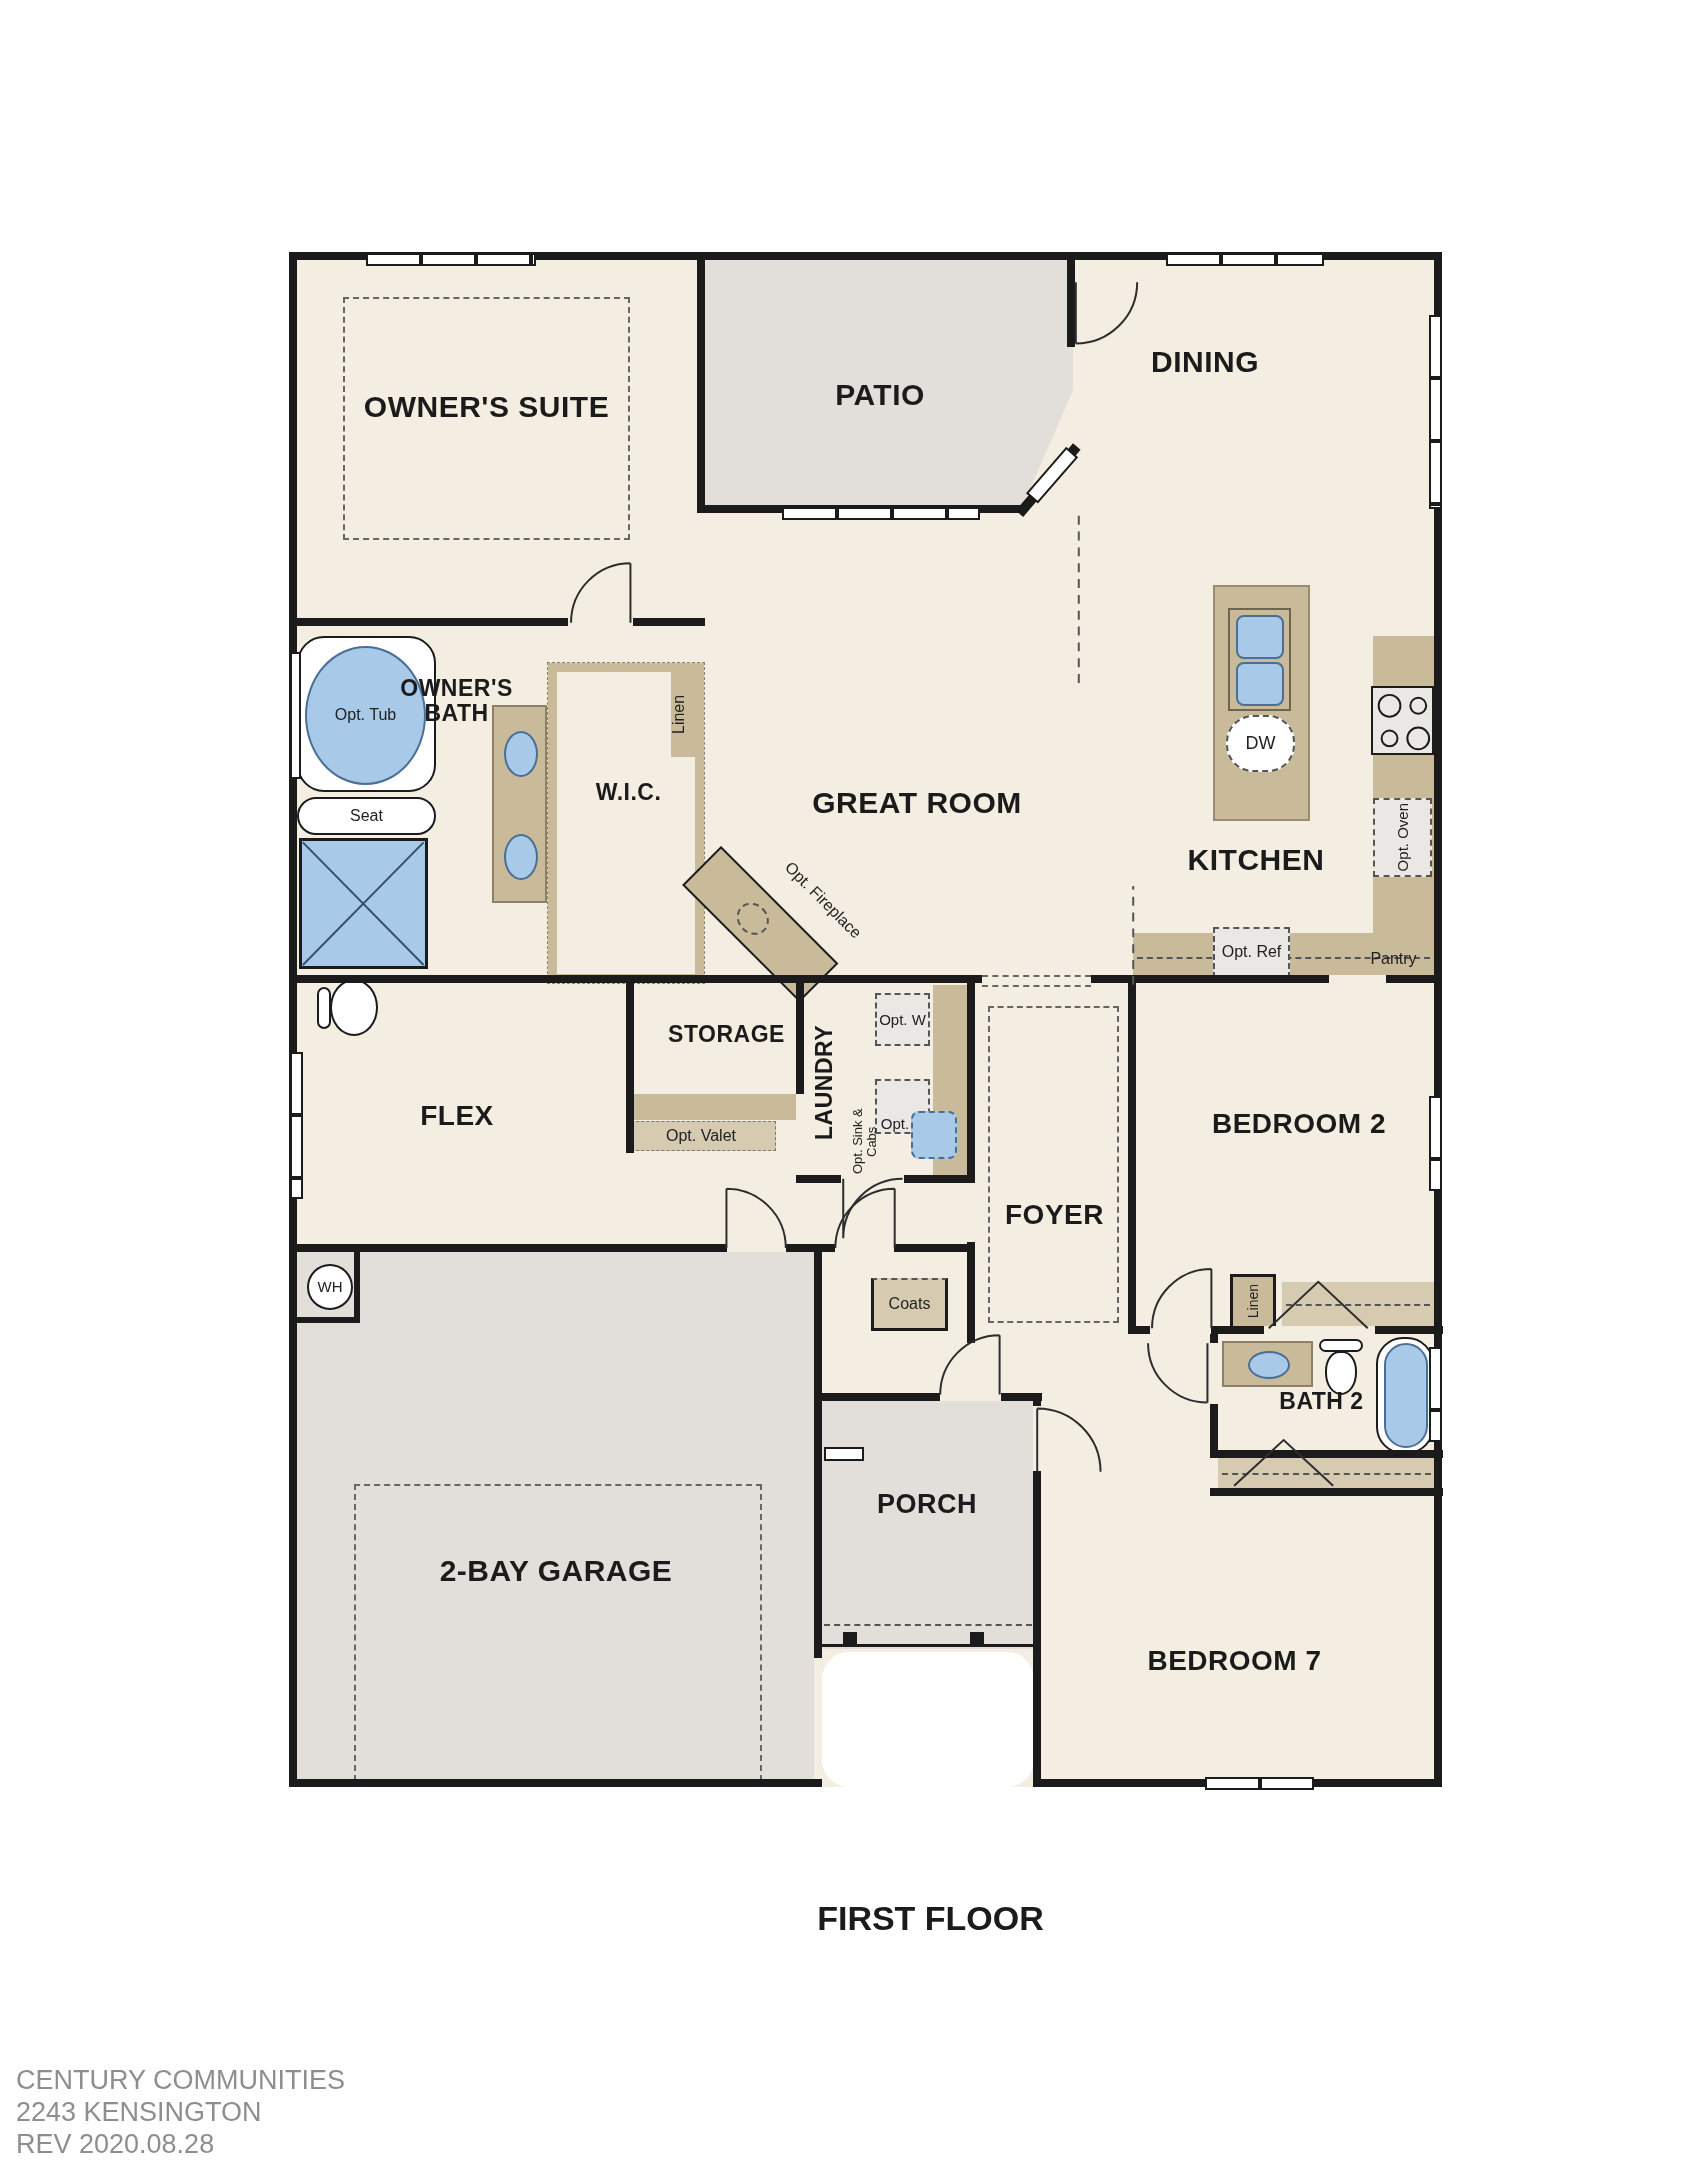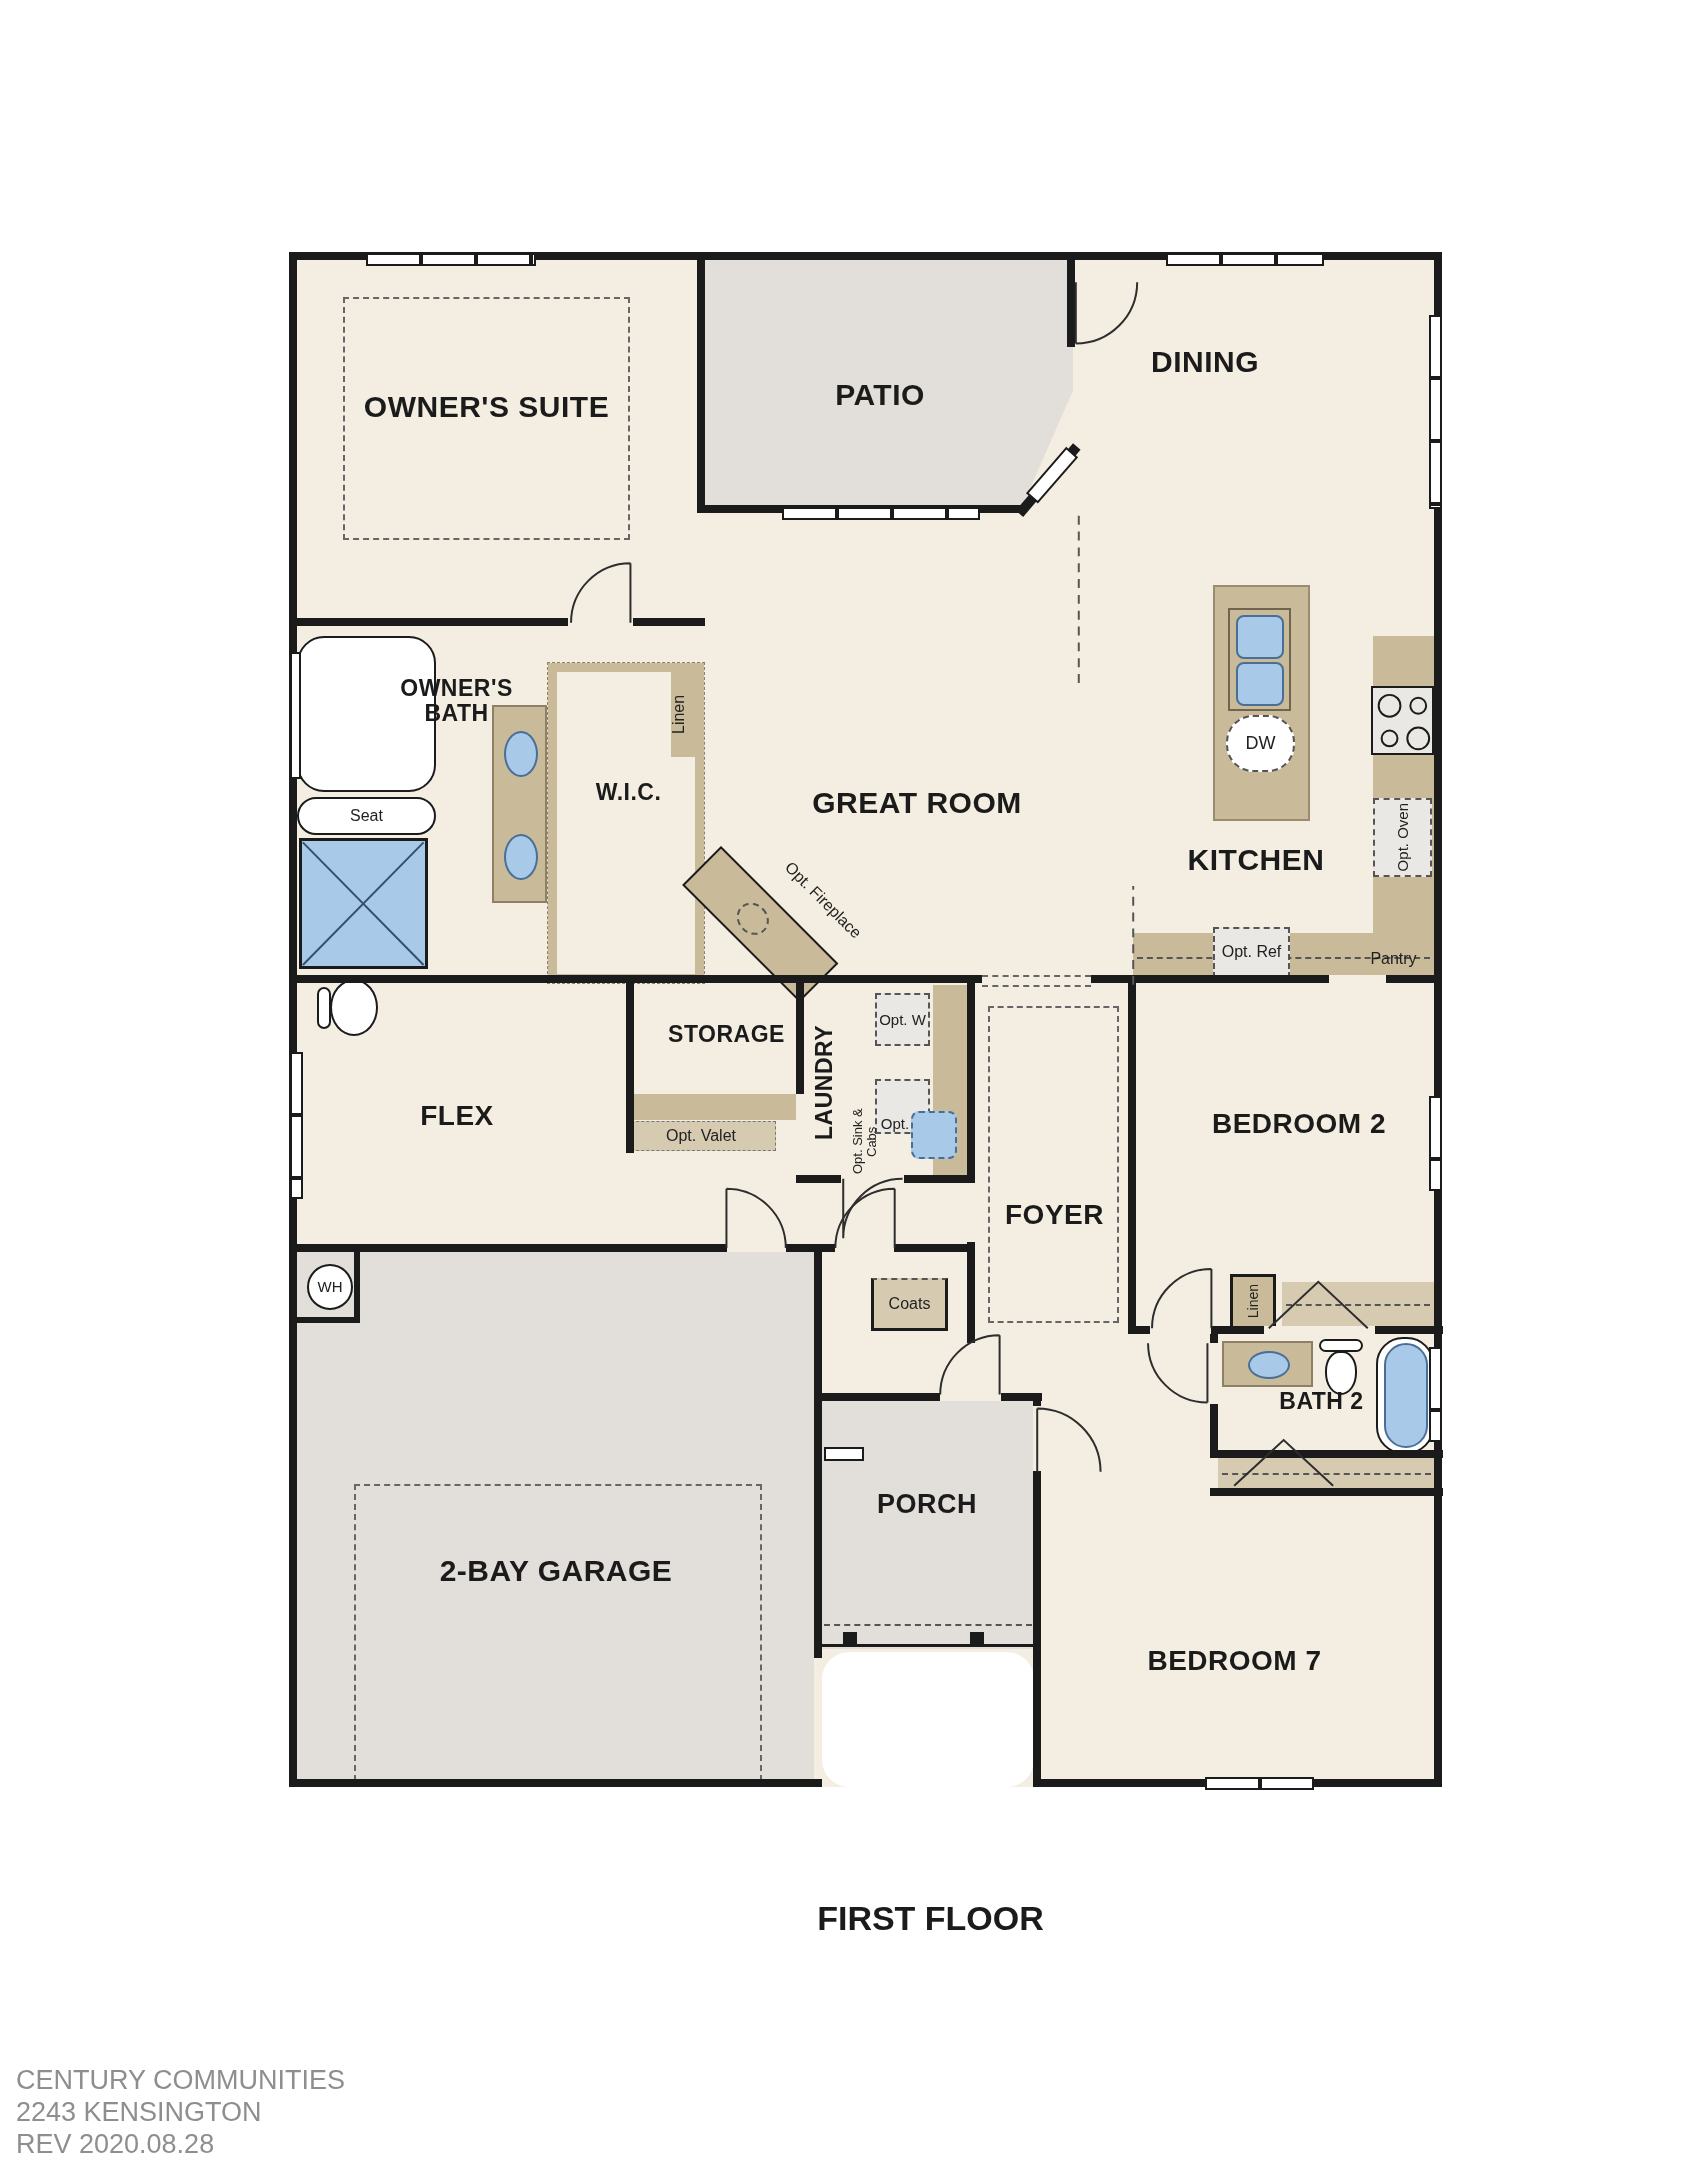--- a/index.html
+++ b/index.html
@@ -91,20 +91,23 @@
   <div class="win win3h" style="left:493px;top:255px;width:198px;height:13px;"></div>
   <div class="win win3v" style="left:1140px;top:63px;width:13px;height:194px;"></div>
   <div class="win win3v" style="left:1140px;top:844px;width:13px;height:95px;"></div>
   <div class="win win3v" style="left:1140px;top:1095px;width:13px;height:95px;"></div>
   <div class="win" style="left:1px;top:400px;width:11px;height:127px;"></div>
   <div class="win win3v" style="left:1px;top:800px;width:13px;height:147px;"></div>
   <div class="win win3h" style="left:916px;top:1525px;width:109px;height:13px;"></div>
   <div class="win" style="left:535px;top:1195px;width:40px;height:14px;"></div>
 
   <div class="fix white" style="left:8px;top:384px;width:139px;height:156px;border:2px solid #1b1b1b;"></div>
+  <div class="fix blue center" style="left:16px;top:394px;width:121px;height:139px;border-radius:50%;border:2px solid #4a6f96;">
+    <span class="sm" style="position:static;">Opt. Tub</span>
+  </div>
   <div class="fix white center" style="left:8px;top:545px;width:139px;height:38px;border:2px solid #1b1b1b;">
     <span class="sm" style="position:static;">Seat</span>
   </div>
   <div class="fix blue" style="left:10px;top:586px;width:129px;height:131px;border:3px solid #1b1b1b;"></div>
   <div class="fix" style="left:28px;top:727px;width:63px;height:57px;">
     <div class="abs white" style="left:0;top:8px;width:14px;height:42px;border:2px solid #1b1b1b;"></div>
     <div class="abs white" style="left:13px;top:0;width:48px;height:57px;border:2px solid #1b1b1b;border-radius:50%;"></div>
   </div>
   <div class="fix tan" style="left:203px;top:453px;width:55px;height:198px;border:2px solid #8d8066;">
     <div class="abs blue" style="left:10px;top:24px;width:34px;height:46px;border-radius:50%;border:2px solid #4a6f96;"></div>

